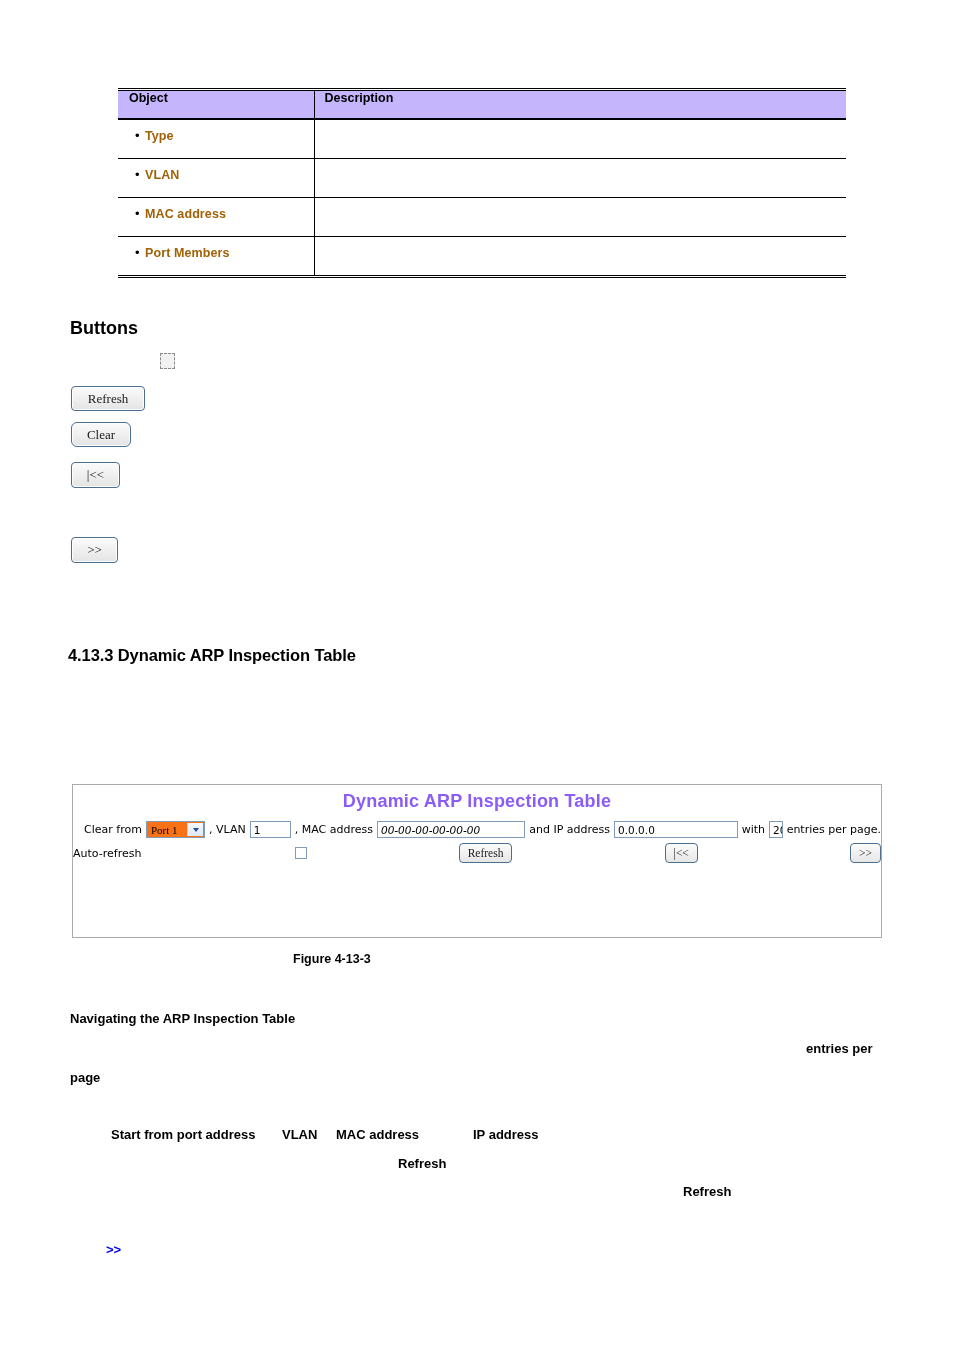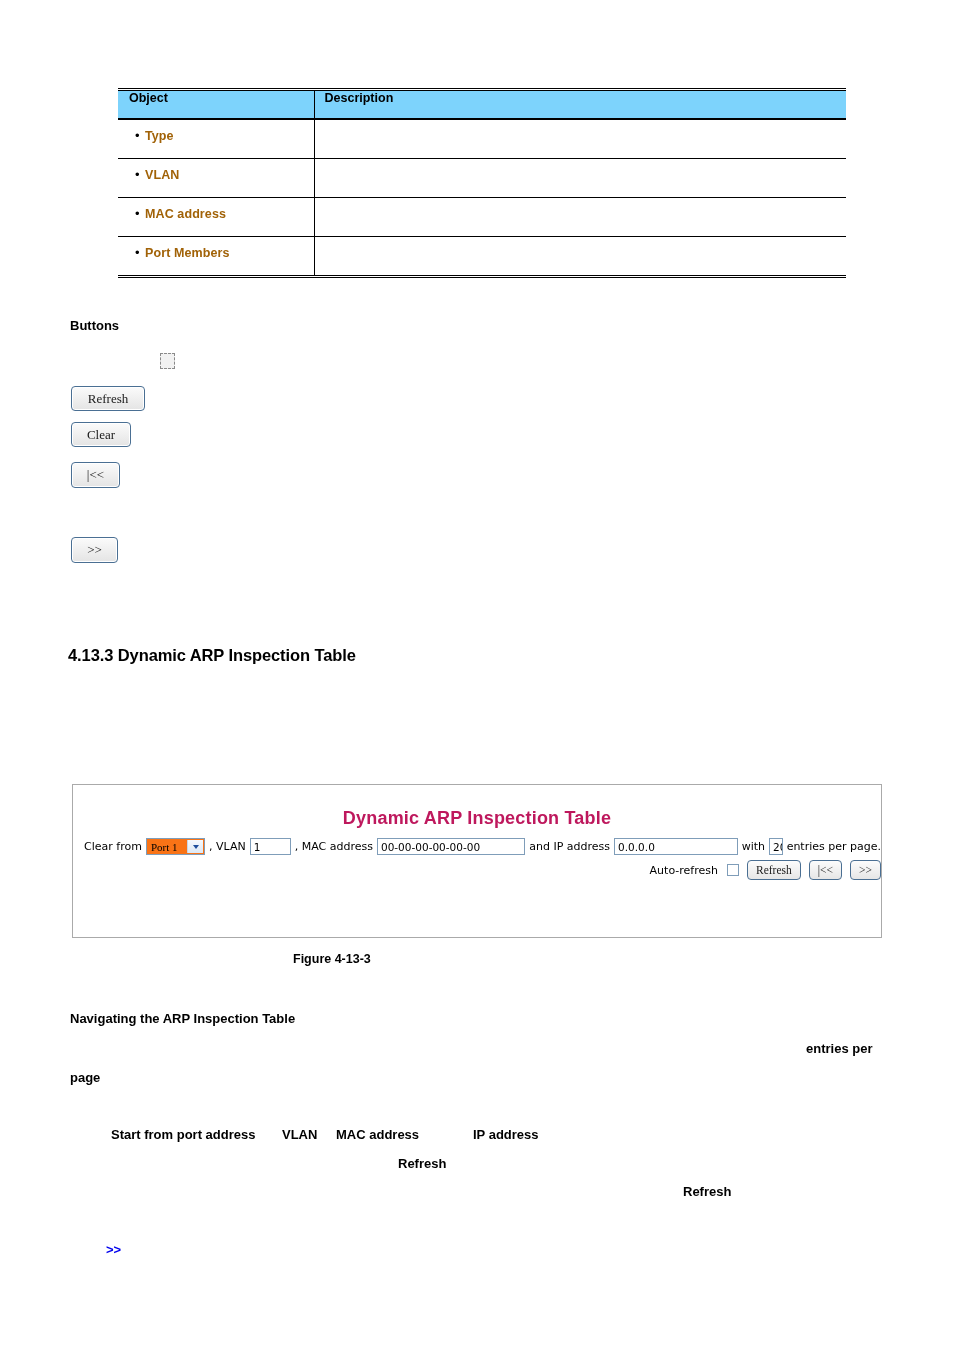--- a/index.html
+++ b/index.html
@@ -30,21 +30,21 @@
     border-top: 3px double #000;
     border-bottom: 3px double #000;
   }
   .obj-table col.c-obj { width: 196px; }
   .obj-table th, .obj-table td {
     vertical-align: top;
     padding: 0;
     border: 0;
   }
   .obj-table thead th {
-    background: #7dd3fc;
+    background: #c4b5fd;
     height: 27px;
     font-size: 12.5px;
     font-weight: bold;
     text-align: left;
     border-bottom: 2px solid #000;
     color: #000;
   }
   .obj-table thead th.h-obj { padding-left: 11px; border-right: 1px solid #000; }
   .obj-table thead th.h-desc { padding-left: 10px; }
   .obj-table tbody td {
@@ -73,21 +73,21 @@
     color: #a16207;
     line-height: 14px;
     letter-spacing: .1px;
   }
 
   
   .buttons-heading {
     position: absolute;
     left: 70px;
     top: 318px;
-    font-size: 13px;
+    font-size: 18px;
     font-weight: bold;
   }
   .chk-square {
     position: absolute;
     left: 160px;
     top: 353px;
     width: 15px;
     height: 16px;
     background: #f2f2f2;
     border: 1px dashed #8a8a8a;
@@ -101,21 +101,21 @@
     border-radius: 4px;
     color: #1a1a1a;
     font-family: "Liberation Serif", serif;
     font-size: 13px;
     display: flex;
     align-items: center;
     justify-content: center;
     box-shadow: inset 0 0 0 1px #ffffff;
   }
   #btn-refresh-doc { left: 71px; top: 386px; width: 74px; height: 25px; }
-  #btn-clear-doc   { left: 71px; top: 422px; width: 60px; height: 25px; }
+  #btn-clear-doc   { left: 71px; top: 422px; width: 60px; height: 25px; border-radius: 6px; }
   #btn-first-doc   { left: 71px; top: 462px; width: 49px; height: 26px; }
   #btn-next-doc    { left: 71px; top: 537px; width: 47px; height: 26px; }
 
   
   .section-heading {
     position: absolute;
     left: 68px;
     top: 646px;
     font-size: 16.5px;
     font-weight: bold;
@@ -129,26 +129,26 @@
     top: 784px;
     width: 810px;
     height: 154px;
     border: 1px solid #aaaaaa;
     background: #ffffff;
     box-sizing: border-box;
     font-family: "DejaVu Sans", sans-serif;
   }
   .panel-title {
     text-align: center;
-    color: #be185d;
+    color: #8b5cf6;
     font-family: "Liberation Sans", sans-serif;
     font-weight: bold;
     font-size: 18px;
     letter-spacing: .2px;
-    margin-top: 23px;
+    margin-top: 6px;
   }
   .filter-row {
     display: flex;
     align-items: center;
     margin-top: 9px;
     padding-left: 11px;
     font-size: 11.5px;
     color: #000;
     white-space: nowrap;
   }
@@ -194,21 +194,21 @@
     box-sizing: border-box;
     margin: 0 4px;
     padding: 1px 0 0 3px;
     font-family: "DejaVu Sans", sans-serif;
     font-size: 10.5px;
     color: #000;
     line-height: 14px;
     overflow: hidden;
   }
   .w-vlan { width: 43px; }
-  .w-mac  { width: 156px; }
+  .w-mac  { width: 156px; font-style: italic; }
   .w-ip   { width: 130px; }
   .w-cnt  { width: 14px; }
 
   .arp-table {
     margin: 10px auto 0 auto;
     border-collapse: collapse;
     border: 1px solid #2d5a8e;
     font-family: "DejaVu Sans", sans-serif;
   }
   .arp-table th {
@@ -225,21 +225,21 @@
   .arp-table td {
     background: #ffffff;
     font-size: 11px;
     text-align: center;
     padding: 1px 0 2px 0;
     color: #000;
   }
   .panel-actions {
     display: flex;
     align-items: center;
-    justify-content: flex-end;
+    justify-content: space-between;
     gap: 8px;
     margin-top: 5px;
     font-size: 11px;
     font-family: "DejaVu Sans", sans-serif;
   }
   .auto-refresh-label { font-size: 11px; margin-right: 1px; }
   .auto-refresh-box {
     width: 12px; height: 12px;
     border: 1px solid #7f9db9;
     background: #ffffff;

